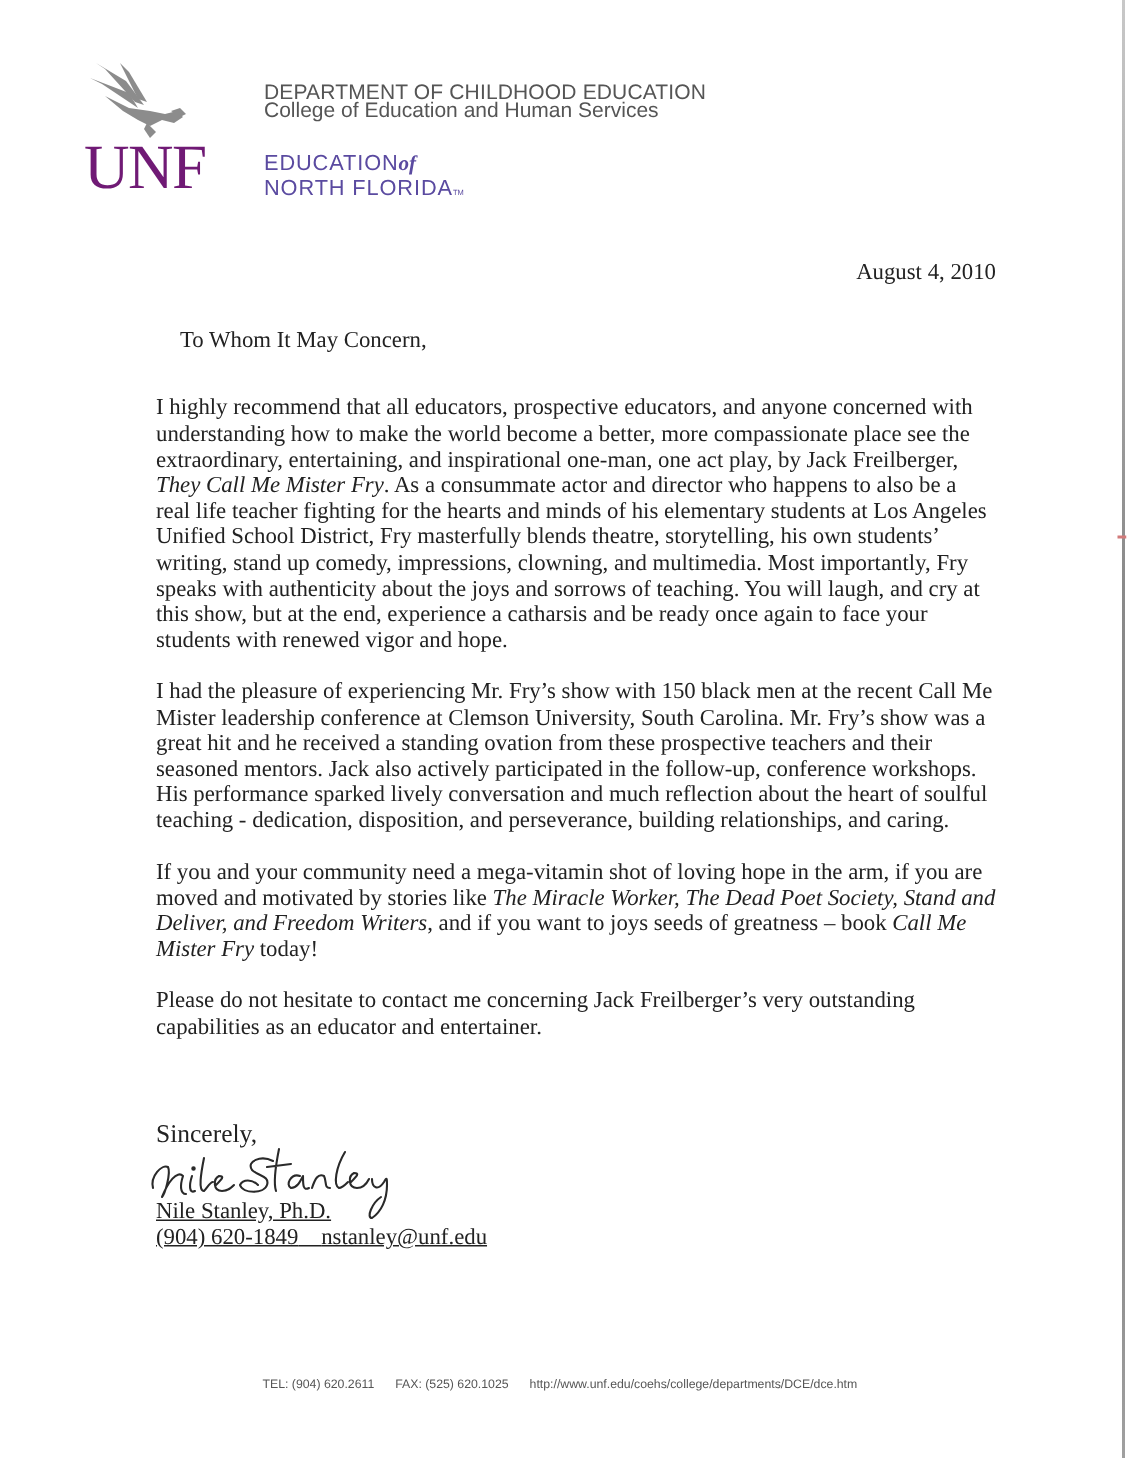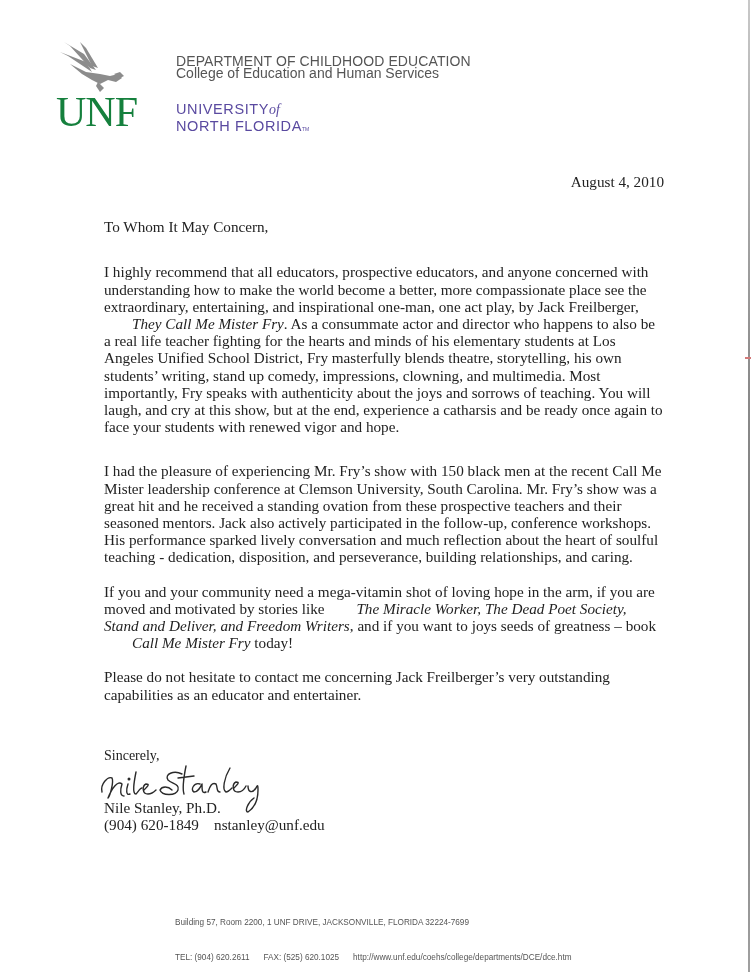--- a/index.html
+++ b/index.html
@@ -13,57 +13,57 @@
       background: linear-gradient(to bottom, #c8c8c8, #8a8a8a 40%, #7a7a7a 70%, #a0a0a0);
     }
     .edge-mark { position: absolute; left: 745px; top: 357px; width: 6px; height: 2px; background: #d27a7a; }
 
     
     .logo { position: absolute; left: 56px; top: 38px; width: 84px; height: 100px; }
     .logo svg { display: block; }
     .unf-text {
       position: absolute; left: 56px; top: 91px;
       font-family: "Liberation Serif", serif; font-size: 42px; line-height: 42px;
-      color: #15803d; letter-spacing: -1px;
+      color: #701a75; letter-spacing: -1px;
     }
     .dept {
       position: absolute; left: 176px; top: 55px;
       font-family: "Liberation Sans", "DejaVu Sans", sans-serif;
       font-size: 14px; line-height: 12px; color: #555555;
     }
     .dept .dept-name { letter-spacing: 0.1px; }
     .univ {
       position: absolute; left: 176px; top: 101px;
       font-family: "Liberation Sans", "DejaVu Sans", sans-serif;
       font-size: 14.5px; line-height: 16px; color: #5a4aa0; letter-spacing: 0.6px;
     }
-    .univ .of { font-family: "Liberation Serif", serif; font-style: italic; font-size: 14px; letter-spacing: 0; }
+    .univ .of { font-family: "Liberation Serif", serif; font-style: italic; font-size: 14px; letter-spacing: 0; font-weight: bold; }
     .univ .tm { font-size: 5px; vertical-align: baseline; letter-spacing: 0; }
 
     
     .letter {
       position: absolute; left: 104px; top: 173px; width: 560px;
       font-size: 15.2px; line-height: 17.2px;
     }
     .date { margin: 0; text-align: right; }
-    .salutation { margin: 28px 0 0 0; }
+    .salutation { margin: 28px 0 0 16px; }
     .para { margin: 0; }
     .p1 { margin-top: 28px; }
-    .p2 { margin-top: 27px; }
+    .p2 { margin-top: 17px; }
     .p3 { margin-top: 17px; }
     .p4 { margin-top: 17px; }
-    .para i { font-style: italic; margin-left: 28px; }
+    .para i { font-style: italic; }
 
-    .closing { position: absolute; left: 104px; top: 747px; font-size: 14px; line-height: 17.2px; }
+    .closing { position: absolute; left: 104px; top: 747px; font-size: 17px; line-height: 17.2px; }
     .signature { position: absolute; left: 98px; top: 762px; width: 185px; height: 52px; }
     .sig-block {
       position: absolute; left: 104px; top: 799px;
       font-size: 15.2px; line-height: 17.2px;
     }
-    .sig-block div { white-space: pre; }
+    .sig-block div { white-space: pre; text-decoration: underline; }
 
     
     .footer {
       position: absolute; left: 175px; top: 894px;
       font-family: "Liberation Sans", "DejaVu Sans", sans-serif;
       font-size: 8.2px; line-height: 11.5px; color: #555555; white-space: pre;
     }
     .footer .gap { display: inline-block; width: 14px; }
   </style>
 </head>
@@ -86,21 +86,21 @@
     </svg>
   </div>
   <div class="unf-text">UNF</div>
 
   <div class="dept">
     <div class="dept-name">DEPARTMENT OF CHILDHOOD EDUCATION</div>
     <div>College of Education and Human Services</div>
   </div>
 
   <div class="univ">
-    <div><span>UNIVERSITY</span><span class="of">of</span></div>
+    <div><span>EDUCATION</span><span class="of">of</span></div>
     <div><span>NORTH FLORIDA</span><span class="tm">TM</span></div>
   </div>
 </header>
 
 <main class="letter">
   <p class="date">August 4, 2010</p>
   <p class="salutation">To Whom It May Concern,</p>
 
   <p class="para p1"><span>I highly recommend that all educators, prospective educators, and anyone concerned with understanding how to make  the world become a better, more compassionate place see the extraordinary, entertaining, and inspirational one-man, one act play, by Jack Freilberger, </span><i>They Call Me Mister Fry</i><span>.  As a consummate actor and director who happens to also be a real life teacher fighting for the hearts and minds of his elementary students at Los Angeles Unified School District, Fry masterfully blends theatre, storytelling,  his own students’ writing, stand up comedy, impressions, clowning, and multimedia.  Most importantly, Fry speaks with authenticity about the joys and sorrows of teaching.  You will laugh, and cry at this show, but at the end, experience a catharsis and be ready once again to face your students with renewed vigor and hope.</span></p>
 
@@ -129,15 +129,14 @@
     <path d="M150 24 C150 30 154 32 158 26 C160 22 160 24 160 28 C160 38 156 46 150 50 C146 50 150 40 156 36"></path>
   </svg>
 </div>
 
 <div class="sig-block">
   <div>Nile Stanley, Ph.D.</div>
   <div><span>(904) 620-1849</span><span>    </span><span>nstanley@unf.edu</span></div>
 </div>
 
 <footer class="footer">
-  <div>Building 57, Room 2200, 1 UNF DRIVE, JACKSONVILLE, FLORIDA 32224-7699</div>
   <div><span>TEL: (904) 620.2611</span><span class="gap"></span><span>FAX: (525) 620.1025</span><span class="gap"></span><span>http://www.unf.edu/coehs/college/departments/DCE/dce.htm</span></div>
 </footer>
 
 </body></html>

